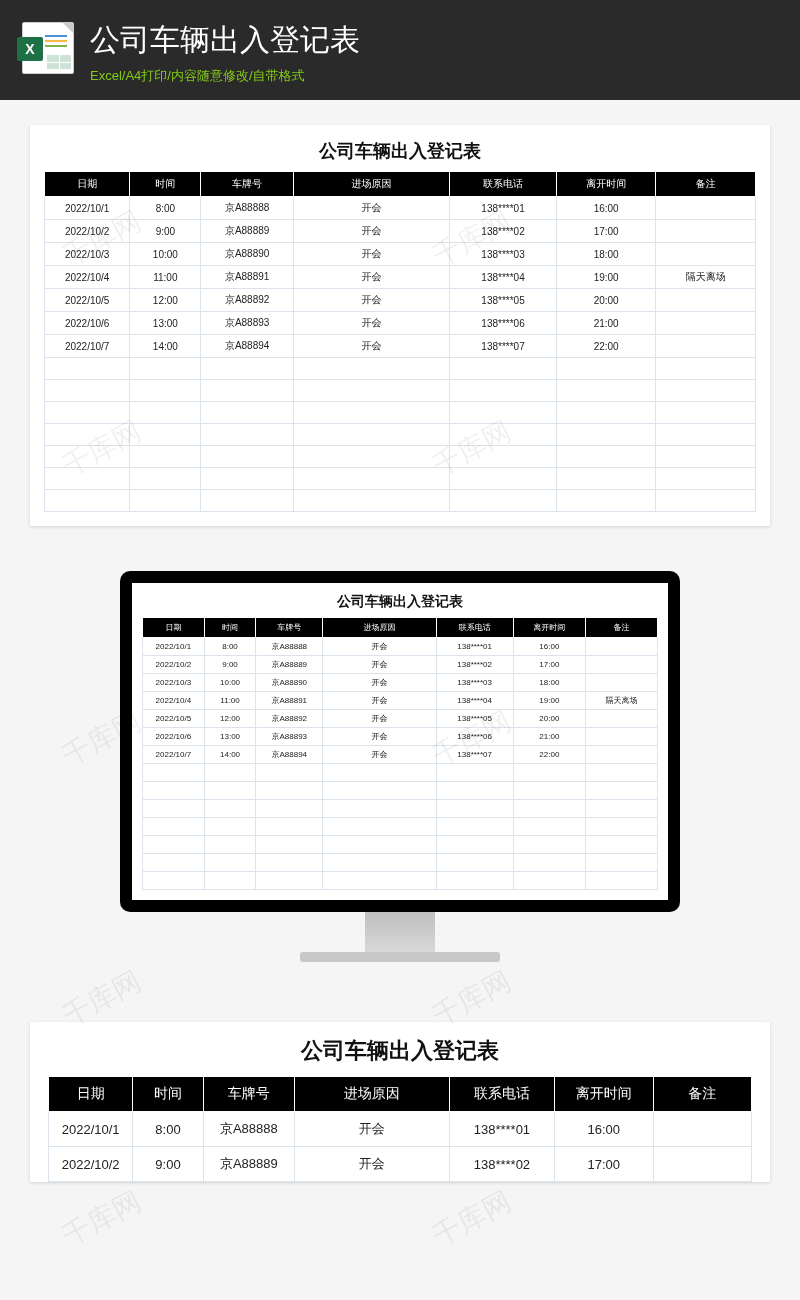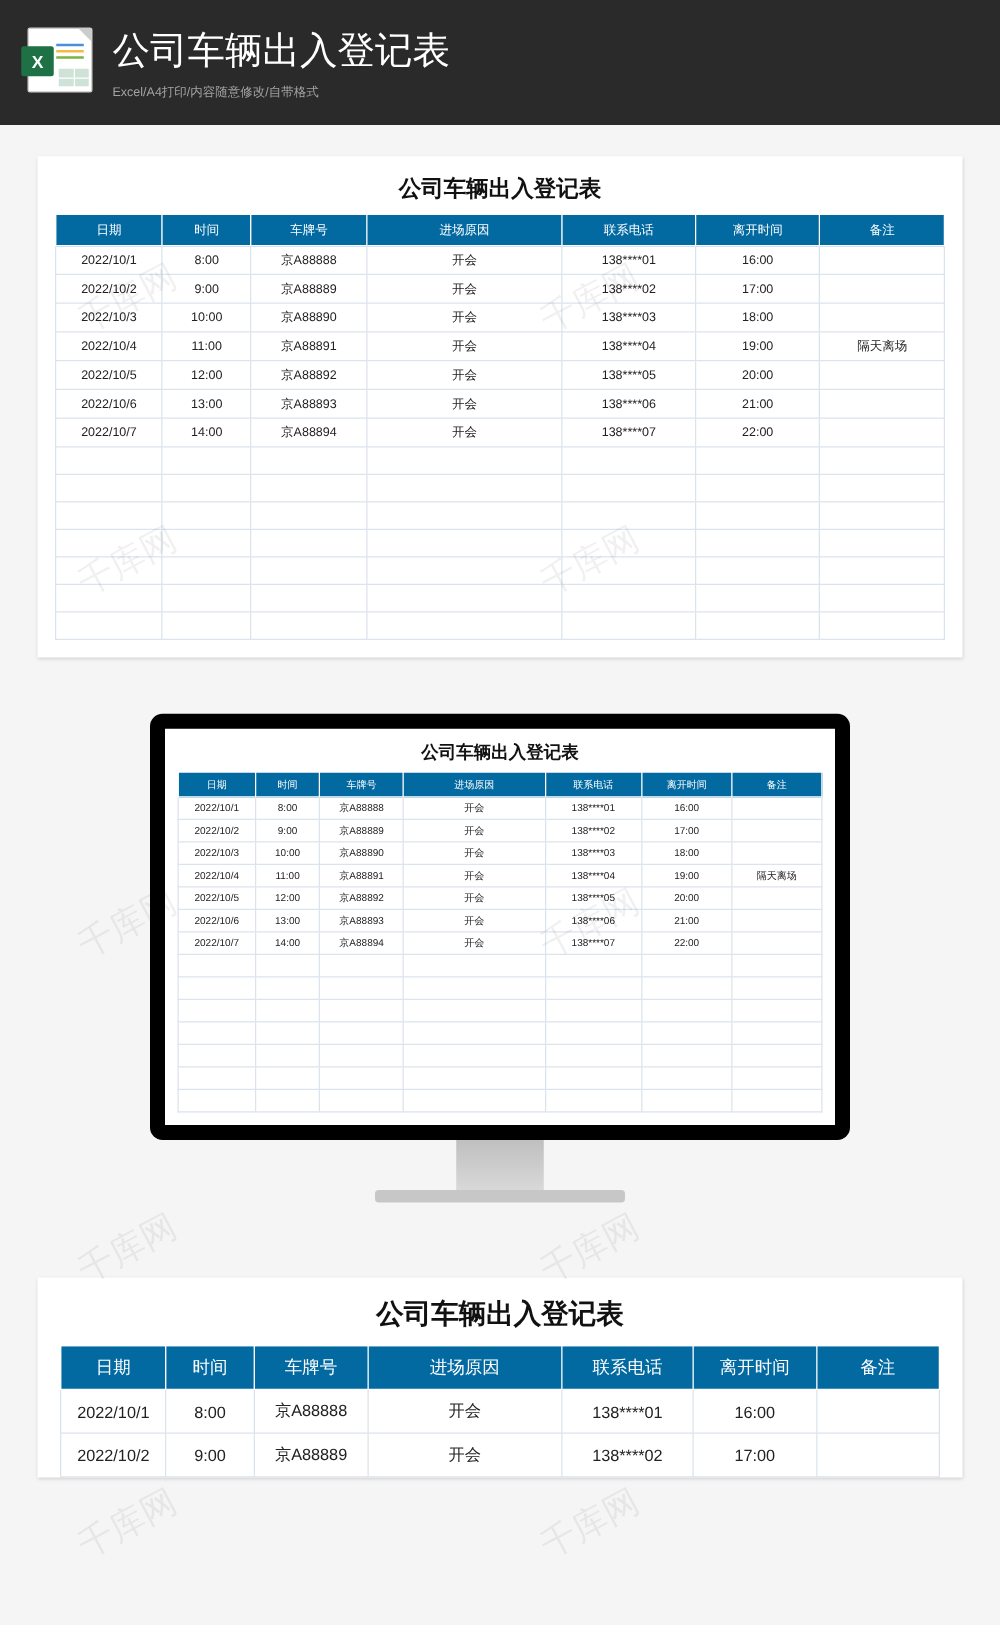--- a/index.html
+++ b/index.html
@@ -74,22 +74,22 @@
     grid-template-rows: 1fr 1fr;
     gap: 1px;
   }
   .excel-icon .cells span { background: #cfe2d8; }
   .header h1 {
     font-size: 30px;
     font-weight: 500;
     margin-bottom: 6px;
   }
   .header .sub {
-    font-size: 10px;
-    color: #a3a3a3;
+    font-size: 13px;
+    color: #84cc16;
   }
   .canvas {
     padding: 25px 30px;
   }
   .sheet {
     background: #fff;
     box-shadow: 0 1px 3px rgba(0,0,0,0.15);
     padding: 10px 14px 14px;
   }
   .sheet-title {
@@ -99,21 +99,21 @@
     padding: 4px 0 8px;
     color: #111;
   }
   table {
     width: 100%;
     border-collapse: collapse;
     table-layout: fixed;
     font-size: 10px;
   }
   thead th {
-    background: #0369a1;
+    background: #000000;
     color: #fff;
     font-weight: 500;
     padding: 5px 2px;
     border: 1px solid #fff;
     text-align: center;
   }
   tbody td {
     border: 1px solid #dbe4ec;
     padding: 4px 2px;
     text-align: center;

